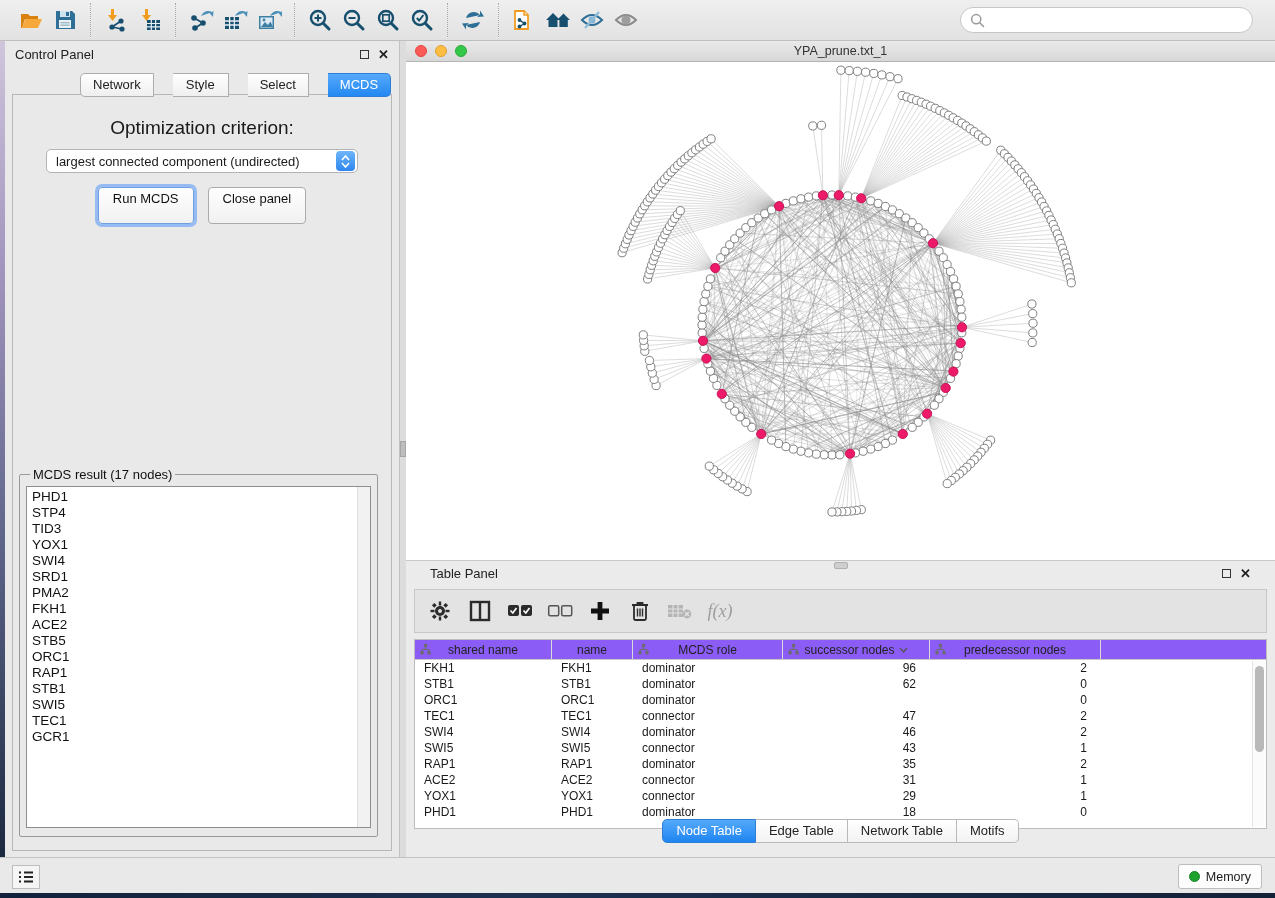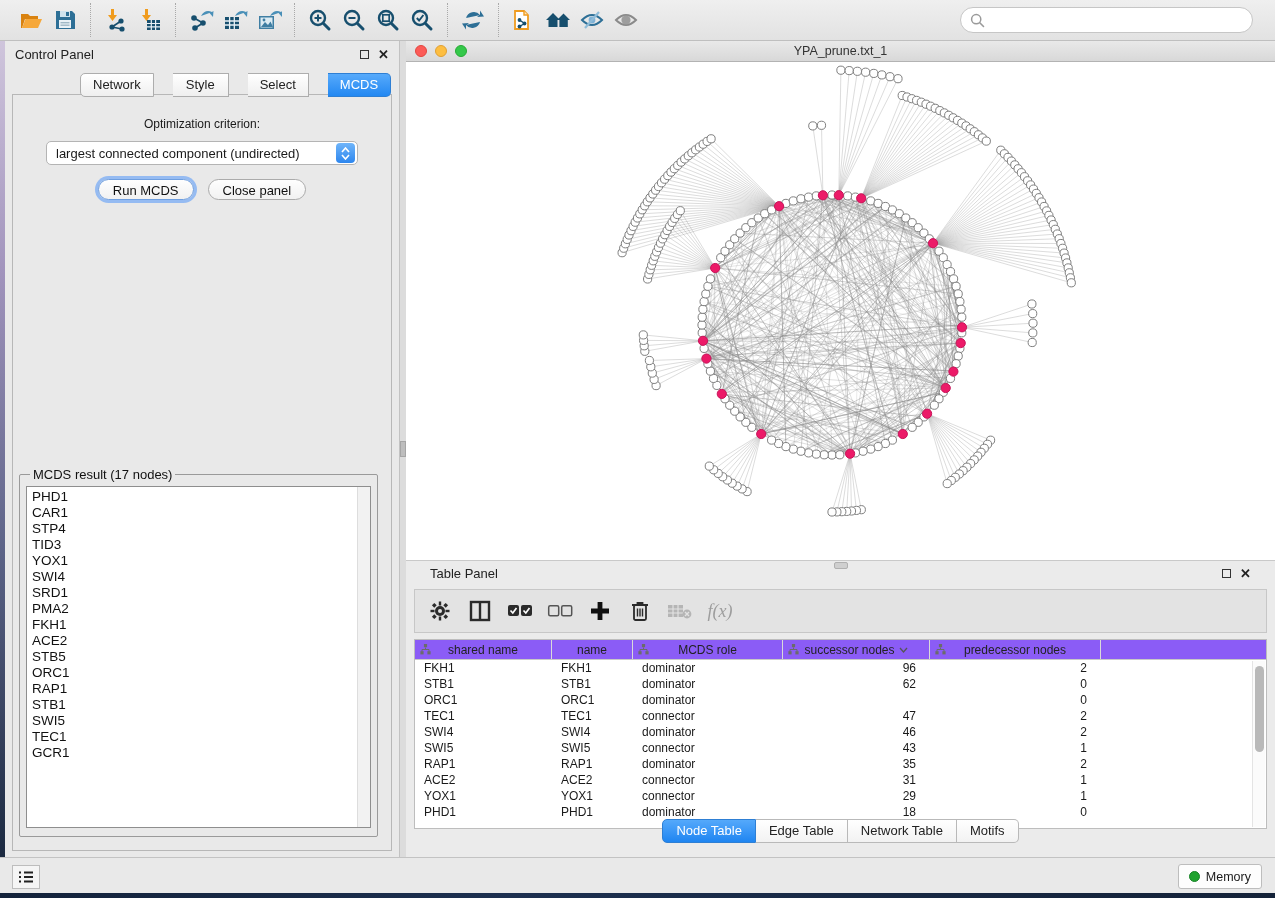--- a/index.html
+++ b/index.html
@@ -33,31 +33,31 @@
   .float-glyph { width:9px; height:9px; border:1.5px solid #333; display:inline-block; }
   .close-glyph { font-size:13px; font-weight:bold; color:#222; line-height:9px; }
   #cp-tabs { position:absolute; left:75px; top:32px; display:flex; z-index:2;gap:19px; }
   .cp-tab { min-width:56px; padding:3px 12px 4px; font-size:13px; text-align:center;
     background:linear-gradient(#ffffff,#efefef); border:1px solid #adadad; border-left:none; color:#222; }
   .cp-tab:first-child { border-left:1px solid #adadad; border-radius:5px 0 0 5px; }
   .cp-tab:last-child { border-radius:0 5px 5px 0; }
   .cp-tab.active { background:linear-gradient(#57aafb,#2388f2); color:#fff; border-color:#2e7fd4; }
   #cp-content { position:absolute; left:7px; right:7px; top:53px; bottom:6px;
     border:1px solid #b7b7b7; background:#e9e9e9; }
-  #opt-label { text-align:center; margin-top:22px; font-size:12px; }
+  #opt-label { text-align:center; margin-top:22px; font-size:19px; }
   #criterion-select { margin:10px auto 0; width:312px; height:24px; background:#fff;
     border:1px solid #b4b4b4; border-radius:5px; display:flex; align-items:center; position:relative; }
   #criterion-select .sel-text { font-size:13px; padding-left:9px; flex:1; white-space:nowrap; }
   .sel-stepper { width:19px; height:20px; margin-right:2px; border-radius:4px;
     background:linear-gradient(#6fb5fa,#2d86ee); display:flex; flex-direction:column;
     align-items:center; justify-content:center; gap:1px; }
   .sel-stepper svg { display:block; }
   #cp-buttons { display:flex; justify-content:center; gap:14px; margin-top:14px; }
-  .mac-btn { font-size:13px; padding:3px 14px 1px; background:linear-gradient(#fefefe,#f1f1f1);
-    border:1px solid #ababab; border-radius:11px; color:#111; }
+  .mac-btn { font-size:13px; padding:3px 14px 17px; background:linear-gradient(#fefefe,#f1f1f1);
+    border:1px solid #ababab; border-radius:4px; color:#111; }
   .mac-btn.focused { box-shadow:0 0 0 3px rgba(80,150,250,.55); border-color:#6f9fe0; }
   #mcds-fieldset { position:absolute; left:6px; right:13px; top:372px; bottom:13px;
     border:1px solid #9a9a9a; border-radius:2px; padding:4px 6px 8px; }
   #mcds-fieldset legend { font-size:13px; padding:0 3px; margin-left:4px; color:#111; }
   #mcds-list { width:100%; height:100%; background:#fff; border:1px solid #8e8e8e; position:relative;
     overflow:hidden; padding:2px 14px 2px 5px; }
   .mcds-item { font-size:13.5px; line-height:16px; color:#111; }
   #mcds-scroll { position:absolute; right:0; top:0; bottom:0; width:13px; background:#f2f2f2;
     border-left:1px solid #ddd; }
 
@@ -299,21 +299,20 @@
         </span>
       </div>
       <div id="cp-buttons">
         <button class="mac-btn focused">Run MCDS</button>
         <button class="mac-btn">Close panel</button>
       </div>
       <fieldset id="mcds-fieldset">
         <legend>MCDS result (17 nodes)</legend>
         <div id="mcds-list">
           <div class="mcds-item">PHD1</div>
-            <div class="mcds-item">CAR1</div>
             <div class="mcds-item">STP4</div>
             <div class="mcds-item">TID3</div>
             <div class="mcds-item">YOX1</div>
             <div class="mcds-item">SWI4</div>
             <div class="mcds-item">SRD1</div>
             <div class="mcds-item">PMA2</div>
             <div class="mcds-item">FKH1</div>
             <div class="mcds-item">ACE2</div>
             <div class="mcds-item">STB5</div>
             <div class="mcds-item">ORC1</div>

